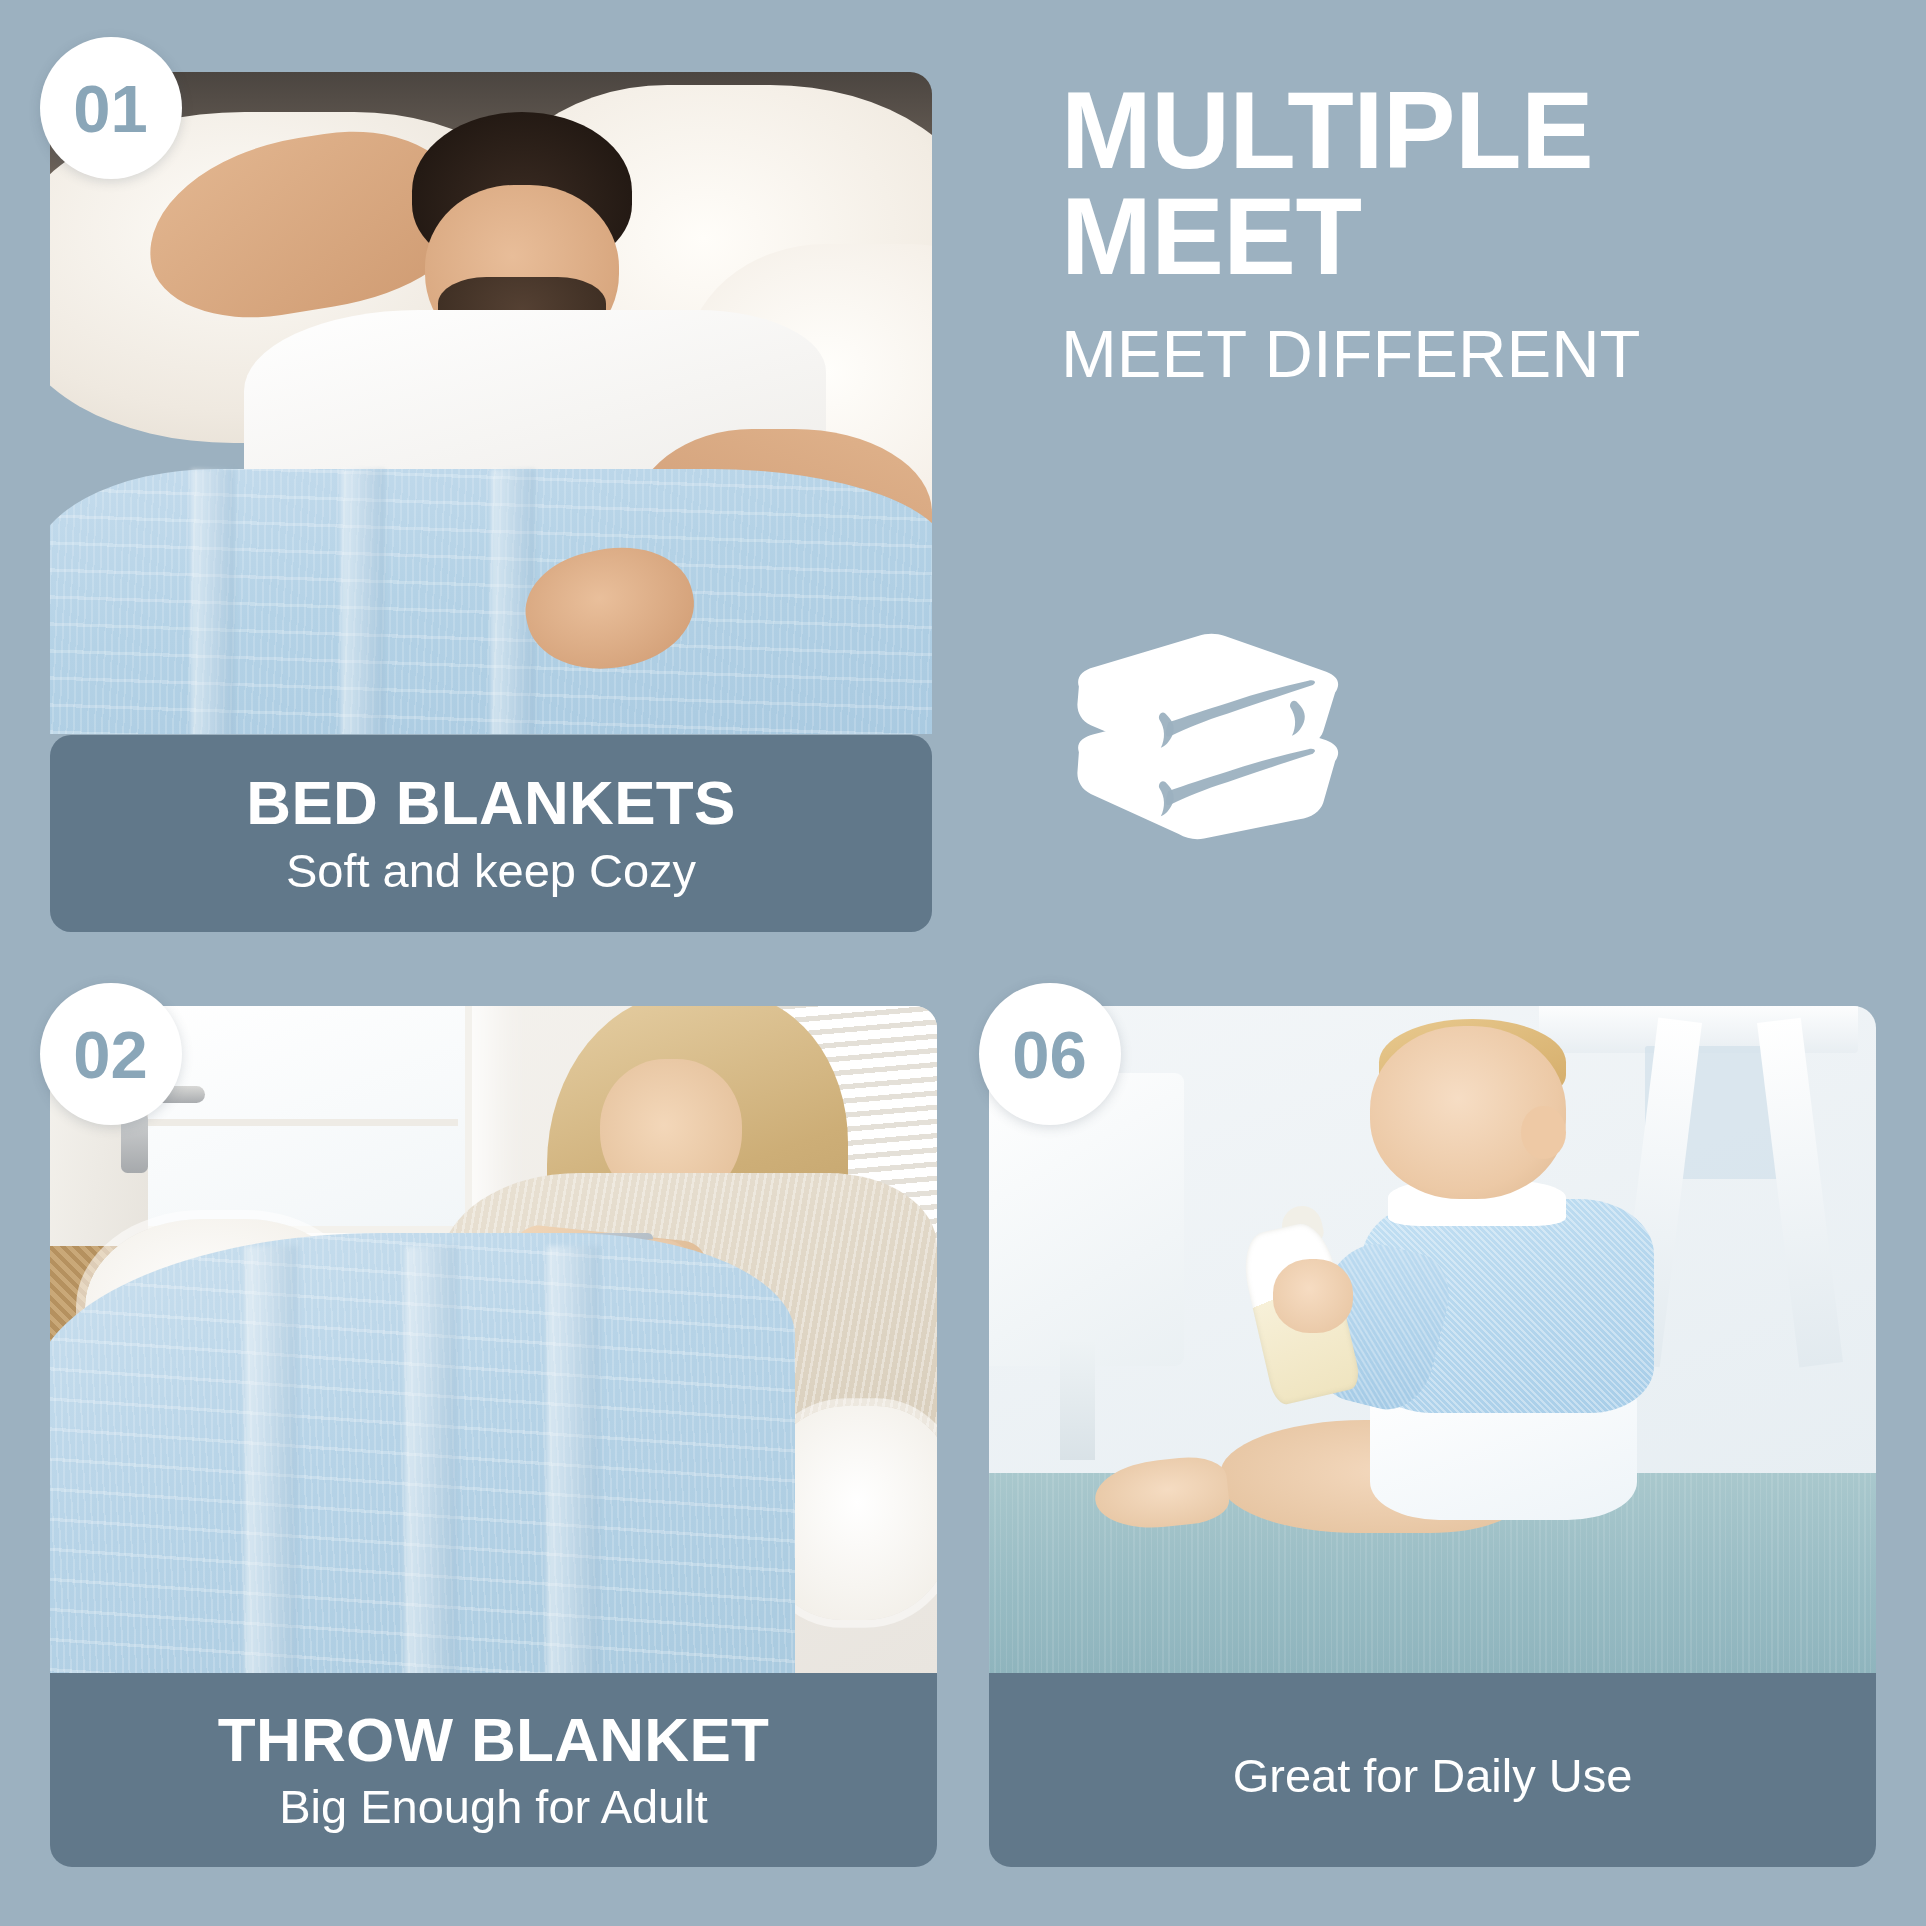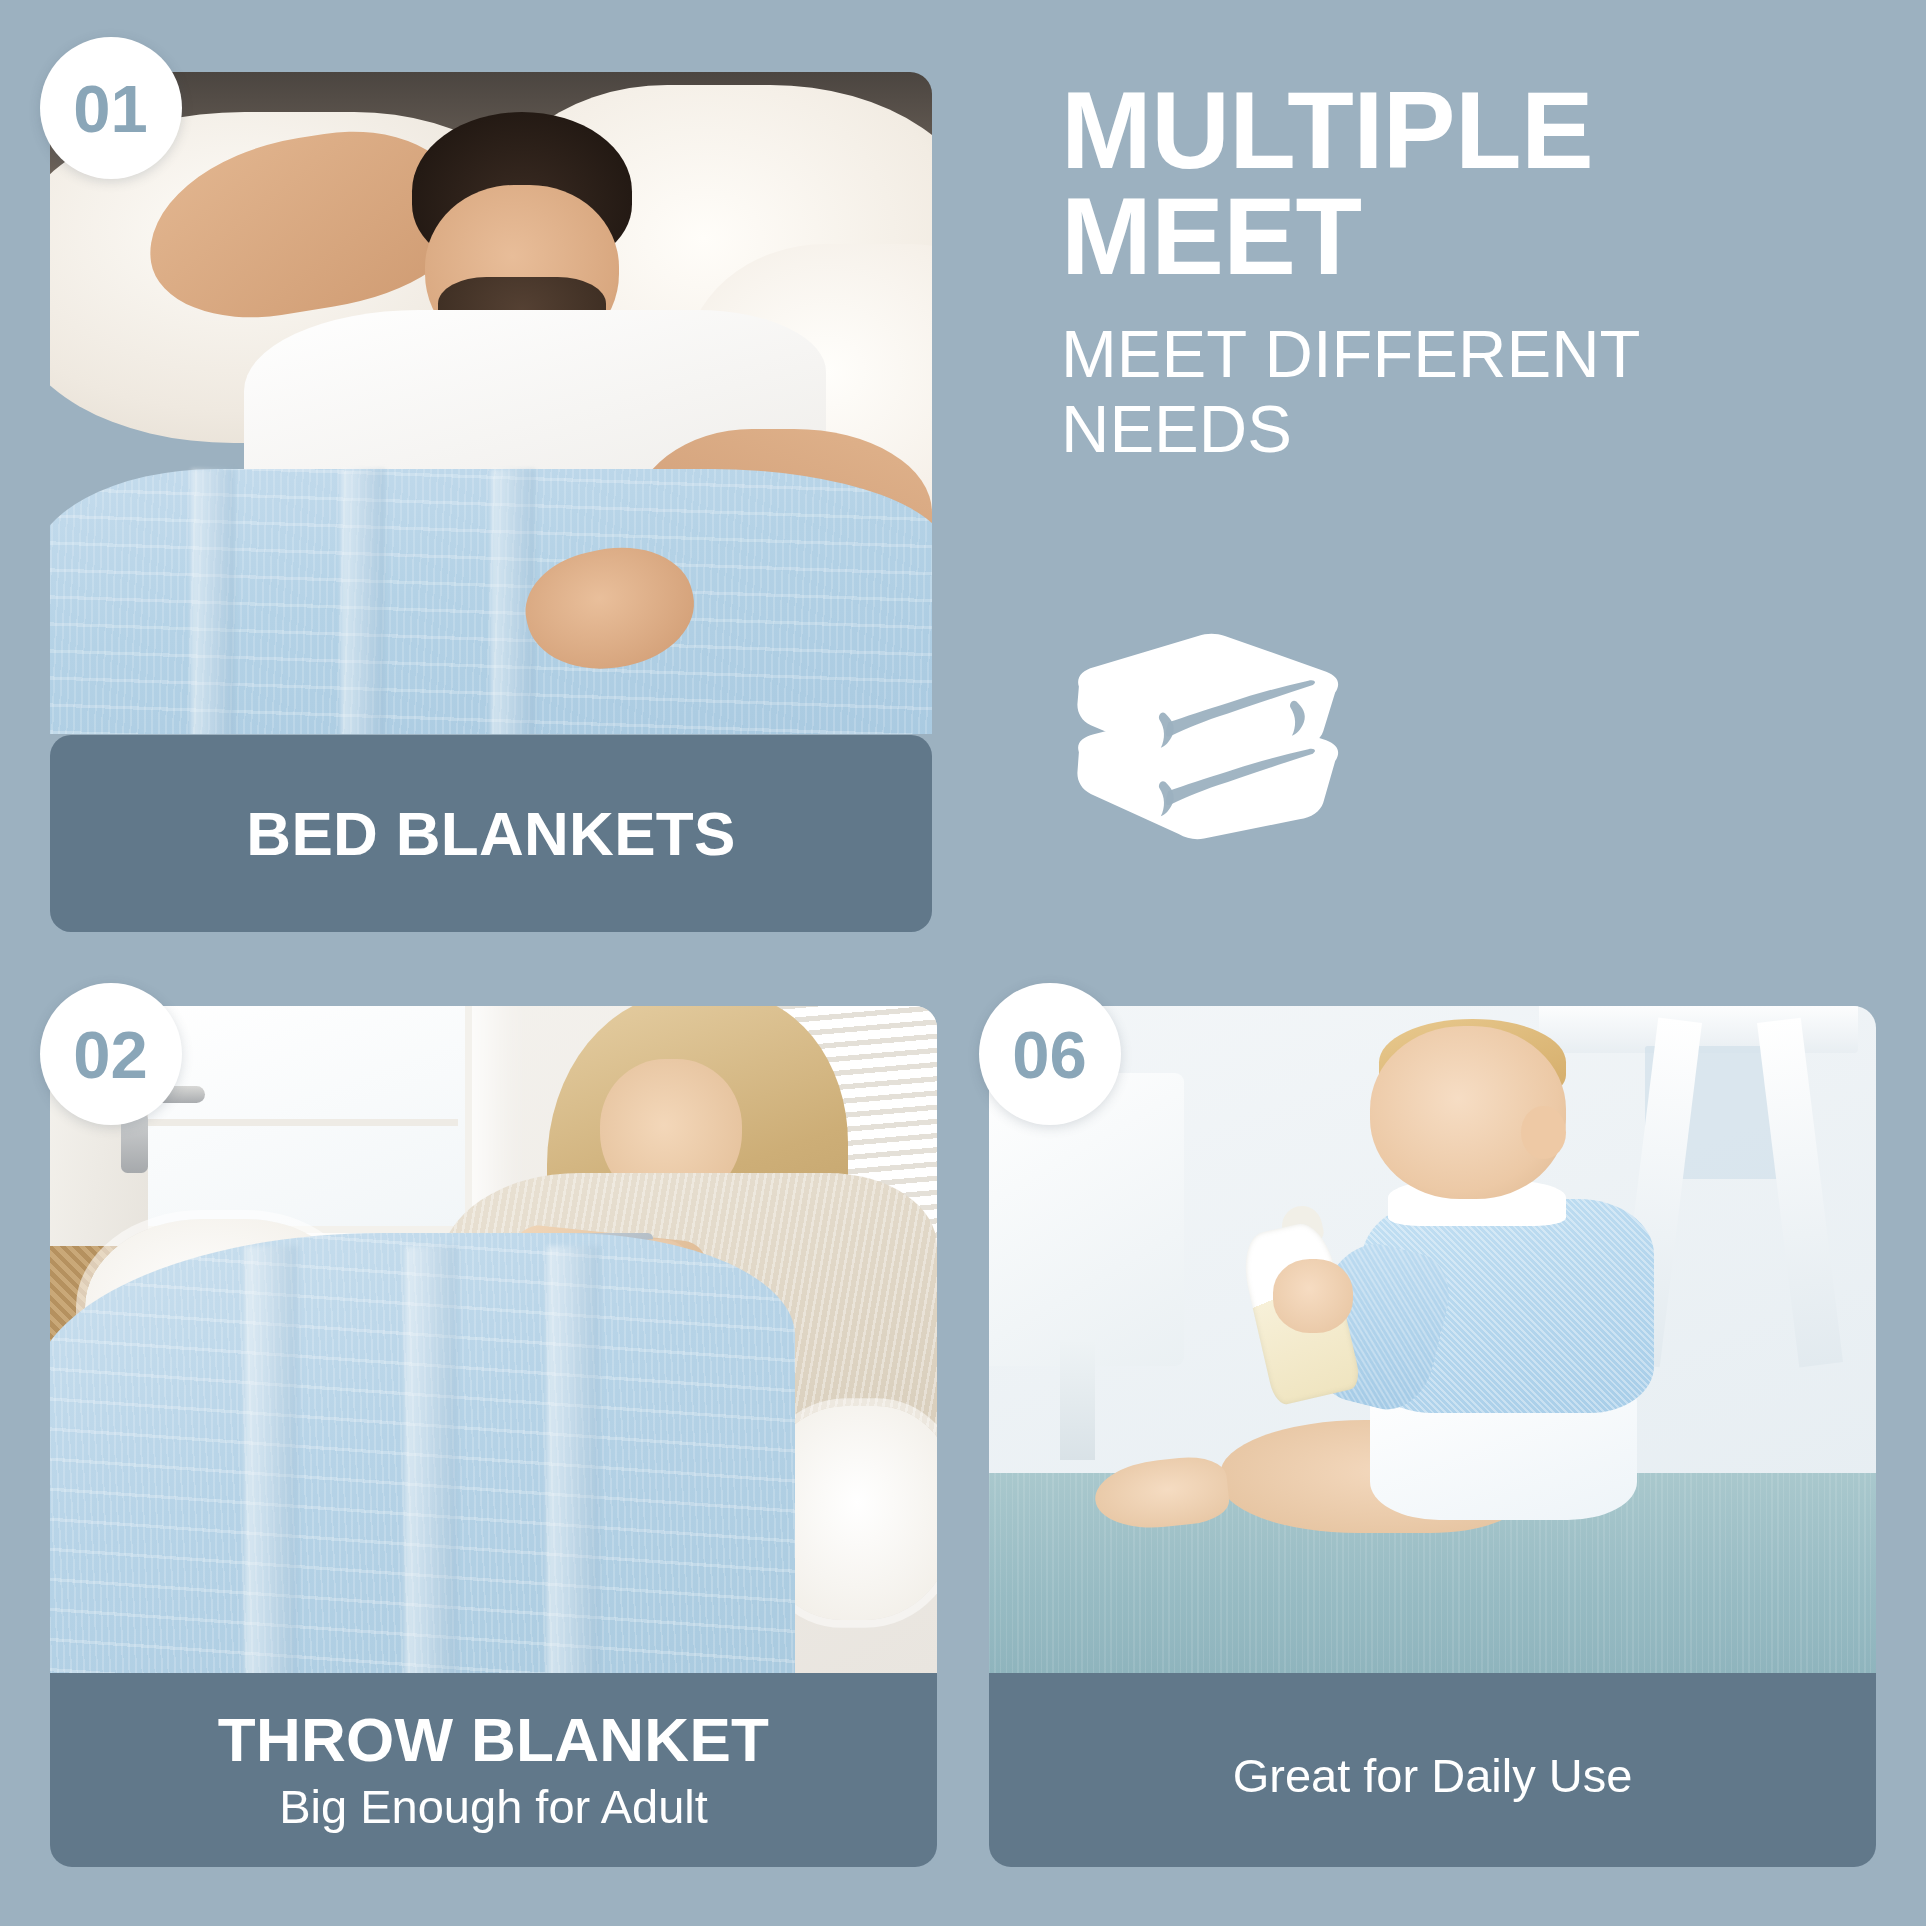--- a/index.html
+++ b/index.html
@@ -243,29 +243,29 @@
       <div class="s1-arm2"></div>
       <div class="s1-blanket"></div>
       <div class="s1-fold" style="left:16%;"></div>
       <div class="s1-fold" style="left:33%;"></div>
       <div class="s1-fold" style="left:50%;"></div>
       <div class="s1-hand"></div>
     </div>
   </div>
   <div class="card-caption" style="height:197px;border-radius:21px;">
     <div class="caption-title" style="font-size:62px;">BED BLANKETS</div>
+    <div class="caption-sub" style="font-size:47px;margin-top:11.6px;">Soft and keep Cozy</div>
   </div>
   <div class="badge" style="left:-10.4px;top:-35px;width:142px;height:142px;font-size:67px;">01</div>
 </div>
 
 <div class="headline" style="left:1061px;top:78px;width:822px;">
   <h1>MULTIPLE</h1>
   <h1>MEET</h1>
   <h2 style="margin-top:27px;">MEET DIFFERENT</h2>
-  <h2>NEEDS</h2>
 </div>
 
 <div style="position:absolute;left:1061px;top:615px;width:298px;height:246px;">
   <svg viewBox="0 0 200 165" width="298" height="246" aria-hidden="true">
 
     <path d="M12 92 C10 86 14 82 22 80 L92 62 C98 60 104 60 110 62 L178 84
              C186 87 188 92 184 98 L176 126 C174 132 168 136 160 137
              L96 150 C90 151 84 150 79 147 L20 120 C14 117 11 112 11 106 Z" fill="#ffffff"></path>
 
     <path d="M72 118 C84 114 96 110 112 105 C130 99 148 94 166 90

